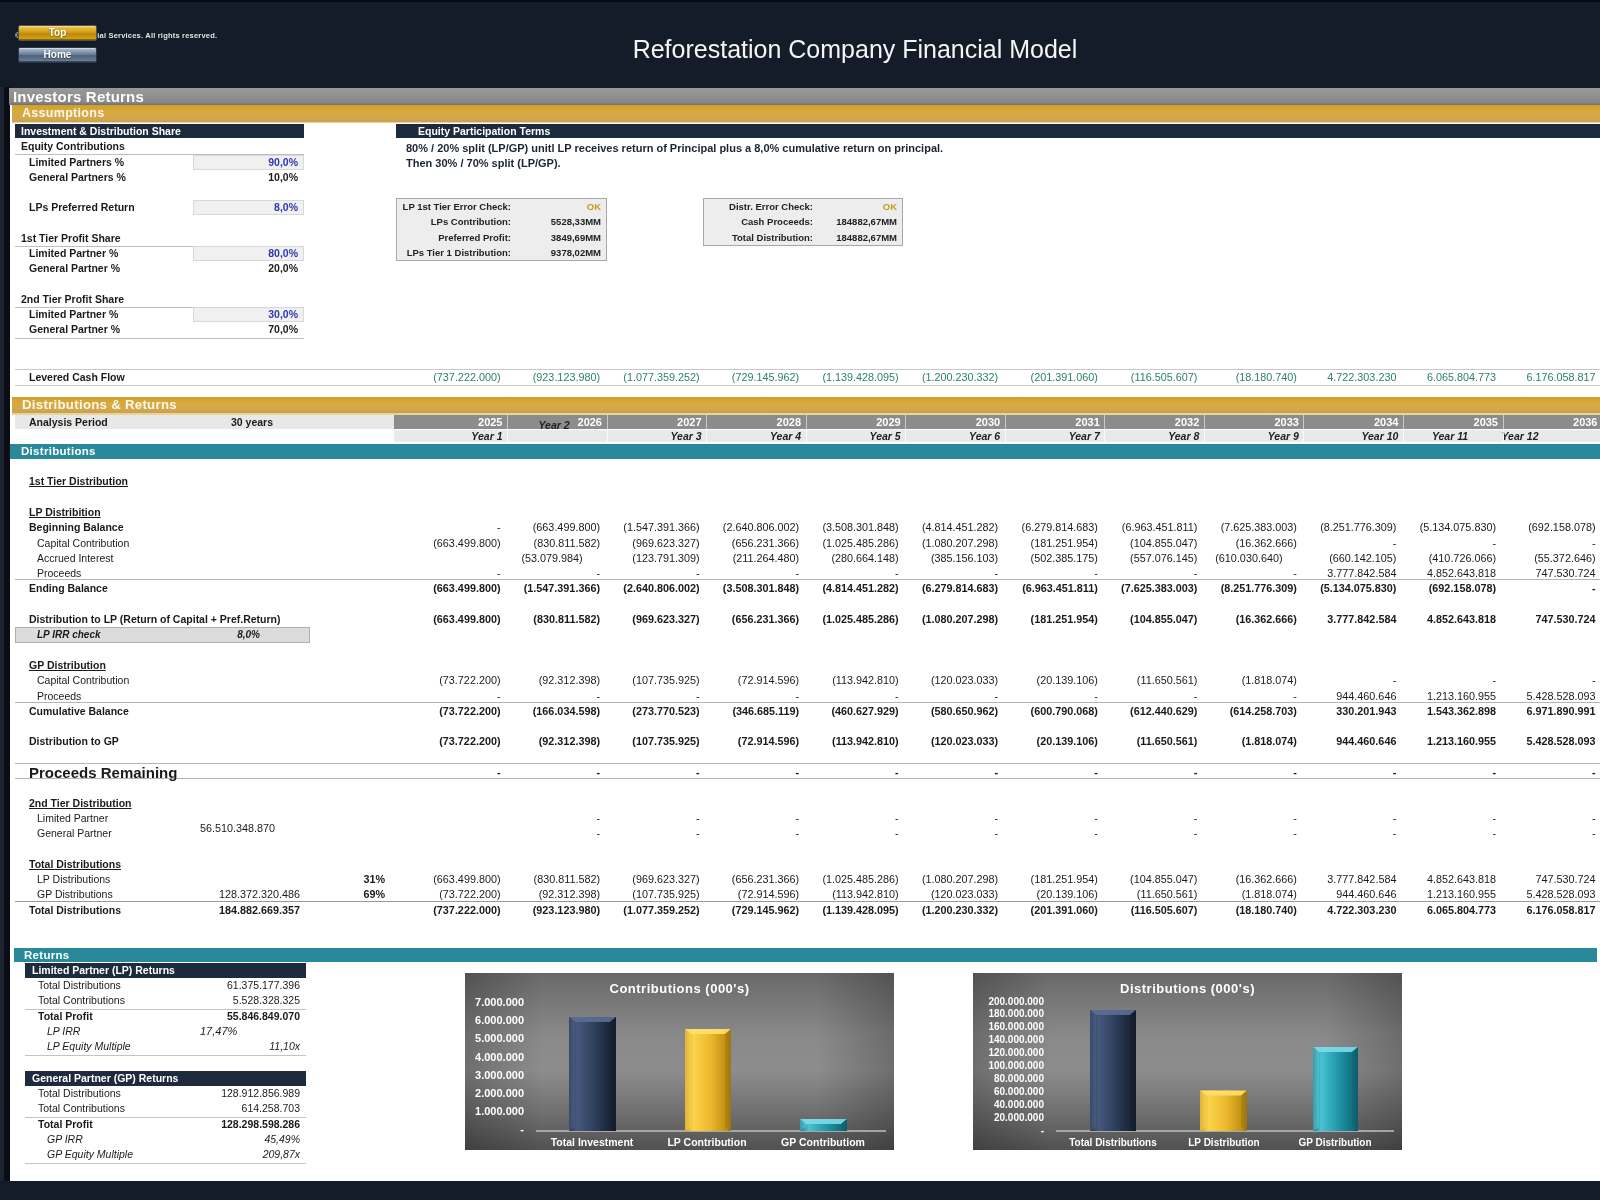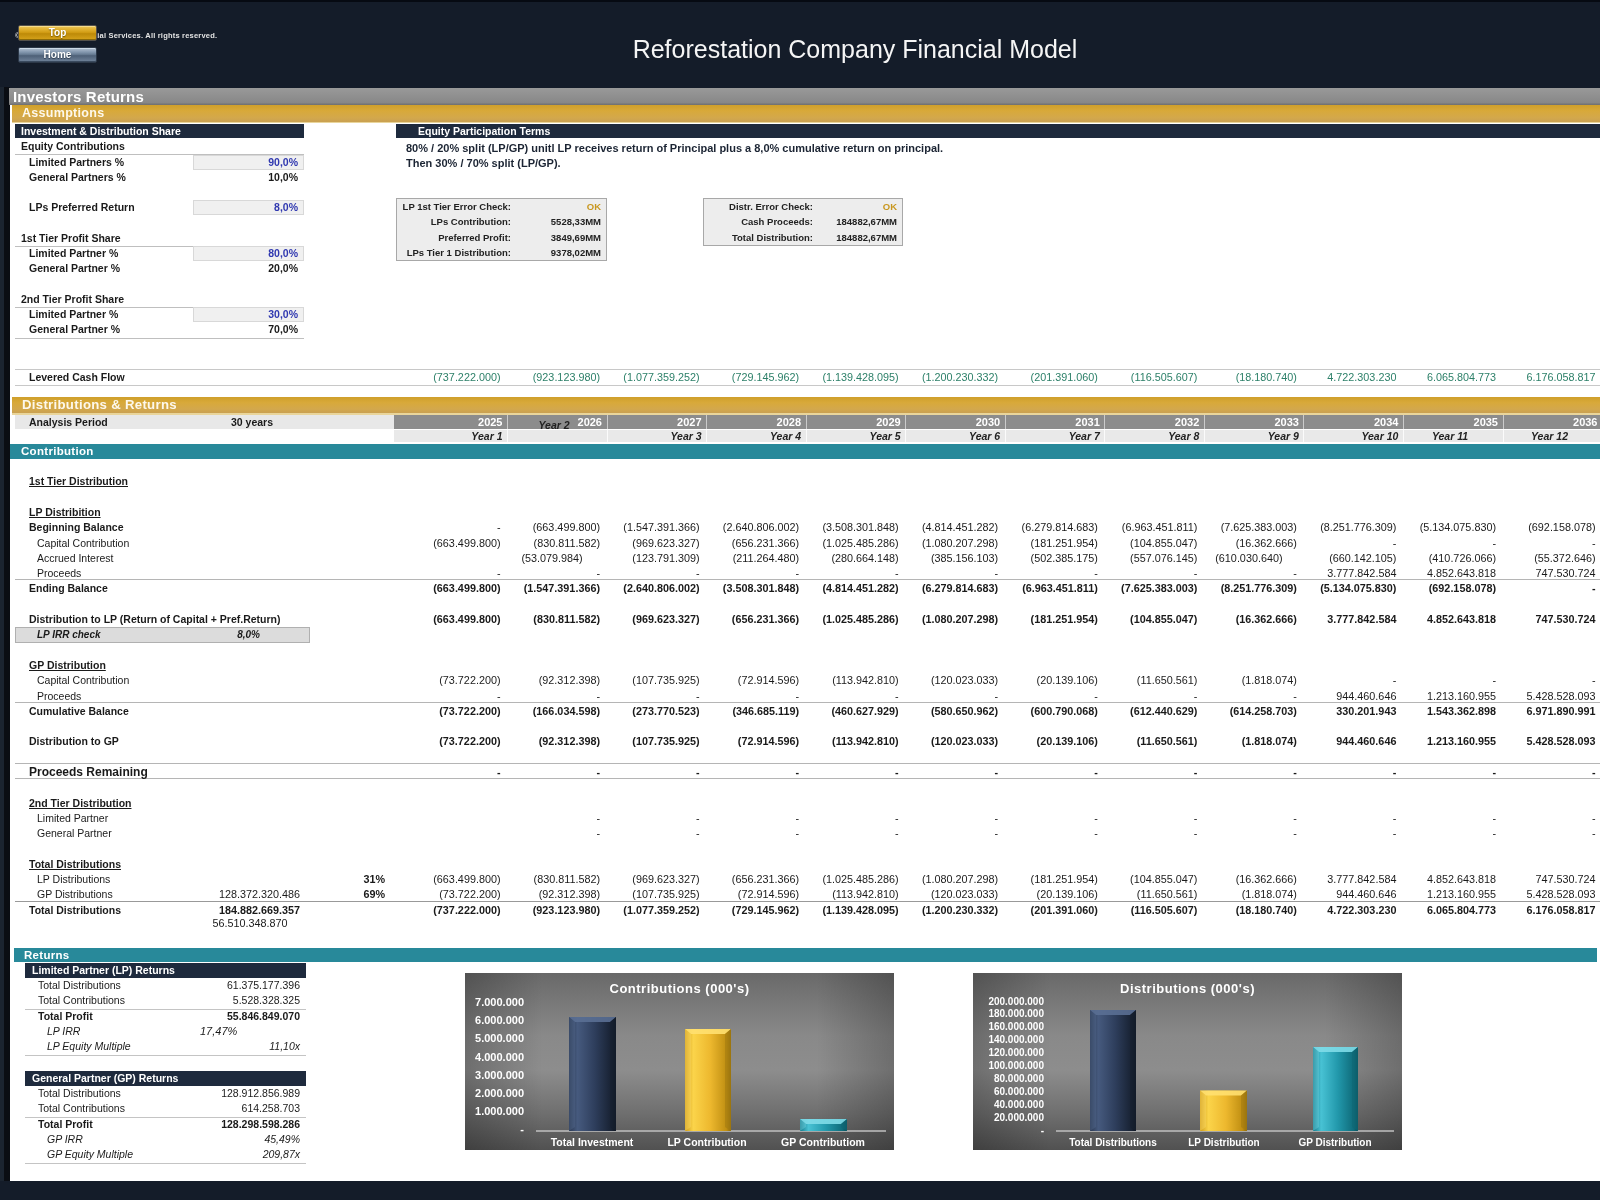--- a/index.html
+++ b/index.html
@@ -106,21 +106,21 @@
 <div style="left:506.0px;top:419px;width:96px;height:12px;line-height:12px;text-align:center;font-size:10.5px;font-weight:bold;font-style:italic;color:#222;">Year 2</div>
 <div style="left:605.6px;top:429.5px;width:96px;height:12px;line-height:12px;text-align:right;font-size:10.5px;font-weight:bold;font-style:italic;color:#222;">Year 3</div>
 <div style="left:705.1px;top:429.5px;width:96px;height:12px;line-height:12px;text-align:right;font-size:10.5px;font-weight:bold;font-style:italic;color:#222;">Year 4</div>
 <div style="left:804.7px;top:429.5px;width:96px;height:12px;line-height:12px;text-align:right;font-size:10.5px;font-weight:bold;font-style:italic;color:#222;">Year 5</div>
 <div style="left:904.2px;top:429.5px;width:96px;height:12px;line-height:12px;text-align:right;font-size:10.5px;font-weight:bold;font-style:italic;color:#222;">Year 6</div>
 <div style="left:1003.8px;top:429.5px;width:96px;height:12px;line-height:12px;text-align:right;font-size:10.5px;font-weight:bold;font-style:italic;color:#222;">Year 7</div>
 <div style="left:1103.3px;top:429.5px;width:96px;height:12px;line-height:12px;text-align:right;font-size:10.5px;font-weight:bold;font-style:italic;color:#222;">Year 8</div>
 <div style="left:1202.9px;top:429.5px;width:96px;height:12px;line-height:12px;text-align:right;font-size:10.5px;font-weight:bold;font-style:italic;color:#222;">Year 9</div>
 <div style="left:1302.4px;top:429.5px;width:96px;height:12px;line-height:12px;text-align:right;font-size:10.5px;font-weight:bold;font-style:italic;color:#222;">Year 10</div>
 <div style="left:1402.0px;top:429.5px;width:96px;height:12px;line-height:12px;text-align:center;font-size:10.5px;font-weight:bold;font-style:italic;color:#222;">Year 11</div>
-<div style="left:1501.5px;top:429.5px;width:96px;height:12px;line-height:12px;text-align:center;font-size:10.5px;font-weight:bold;font-style:italic;color:#222;">Year 12</div>
+<div style="left:1501.5px;top:429.5px;width:96px;height:12px;line-height:12px;text-align:left;font-size:10.5px;font-weight:bold;font-style:italic;color:#222;">Year 12</div>
 <div style="left:507.0px;top:414.7px;width:1px;height:14.8px;background:rgba(255,255,255,0.55);"></div>
 <div style="left:507.0px;top:429.5px;width:1px;height:12px;background:rgba(255,255,255,0.8);"></div>
 <div style="left:606.5px;top:414.7px;width:1px;height:14.8px;background:rgba(255,255,255,0.55);"></div>
 <div style="left:606.5px;top:429.5px;width:1px;height:12px;background:rgba(255,255,255,0.8);"></div>
 <div style="left:706.1px;top:414.7px;width:1px;height:14.8px;background:rgba(255,255,255,0.55);"></div>
 <div style="left:706.1px;top:429.5px;width:1px;height:12px;background:rgba(255,255,255,0.8);"></div>
 <div style="left:805.6px;top:414.7px;width:1px;height:14.8px;background:rgba(255,255,255,0.55);"></div>
 <div style="left:805.6px;top:429.5px;width:1px;height:12px;background:rgba(255,255,255,0.8);"></div>
 <div style="left:905.2px;top:414.7px;width:1px;height:14.8px;background:rgba(255,255,255,0.55);"></div>
 <div style="left:905.2px;top:429.5px;width:1px;height:12px;background:rgba(255,255,255,0.8);"></div>
@@ -130,21 +130,21 @@
 <div style="left:1104.3px;top:429.5px;width:1px;height:12px;background:rgba(255,255,255,0.8);"></div>
 <div style="left:1203.8px;top:414.7px;width:1px;height:14.8px;background:rgba(255,255,255,0.55);"></div>
 <div style="left:1203.8px;top:429.5px;width:1px;height:12px;background:rgba(255,255,255,0.8);"></div>
 <div style="left:1303.4px;top:414.7px;width:1px;height:14.8px;background:rgba(255,255,255,0.55);"></div>
 <div style="left:1303.4px;top:429.5px;width:1px;height:12px;background:rgba(255,255,255,0.8);"></div>
 <div style="left:1402.9px;top:414.7px;width:1px;height:14.8px;background:rgba(255,255,255,0.55);"></div>
 <div style="left:1402.9px;top:429.5px;width:1px;height:12px;background:rgba(255,255,255,0.8);"></div>
 <div style="left:1502.5px;top:414.7px;width:1px;height:14.8px;background:rgba(255,255,255,0.55);"></div>
 <div style="left:1502.5px;top:429.5px;width:1px;height:12px;background:rgba(255,255,255,0.8);"></div>
 <div style="left:10px;top:443.5px;width:1590px;height:15.5px;background:#28899a;"></div>
-<div style="left:21px;top:443.5px;height:15.5px;line-height:15.5px;font-size:11.5px;font-weight:bold;color:#fff;letter-spacing:0.3px;">Contribution</div>
+<div style="left:21px;top:443.5px;height:15.5px;line-height:15.5px;font-size:11.5px;font-weight:bold;color:#fff;letter-spacing:0.3px;">Distributions</div>
 <div style="left:29px;top:474.3px;height:15.3px;line-height:15.3px;font-size:10.5px;position:absolute;color:#1a1a1a;white-space:nowrap;font-weight:bold;text-decoration:underline;">1st Tier Distribution</div>
 <div style="left:29px;top:504.9px;height:15.3px;line-height:15.3px;font-size:10.5px;position:absolute;color:#1a1a1a;white-space:nowrap;font-weight:bold;text-decoration:underline;">LP Distribition</div>
 <div style="left:29px;top:520.2px;height:15.3px;line-height:15.3px;font-size:10.5px;position:absolute;color:#1a1a1a;white-space:nowrap;font-weight:bold;">Beginning Balance</div>
 <div style="left:404.5px;top:520.2px;width:96px;height:15.3px;line-height:15.3px;text-align:right;font-size:10.8px;font-weight:normal;color:#1a1a1a;position:absolute;">-</div>
 <div style="left:504.0px;top:520.2px;width:96px;height:15.3px;line-height:15.3px;text-align:right;font-size:10.8px;font-weight:normal;color:#1a1a1a;position:absolute;">(663.499.800)</div>
 <div style="left:603.6px;top:520.2px;width:96px;height:15.3px;line-height:15.3px;text-align:right;font-size:10.8px;font-weight:normal;color:#1a1a1a;position:absolute;">(1.547.391.366)</div>
 <div style="left:703.1px;top:520.2px;width:96px;height:15.3px;line-height:15.3px;text-align:right;font-size:10.8px;font-weight:normal;color:#1a1a1a;position:absolute;">(2.640.806.002)</div>
 <div style="left:802.7px;top:520.2px;width:96px;height:15.3px;line-height:15.3px;text-align:right;font-size:10.8px;font-weight:normal;color:#1a1a1a;position:absolute;">(3.508.301.848)</div>
 <div style="left:902.2px;top:520.2px;width:96px;height:15.3px;line-height:15.3px;text-align:right;font-size:10.8px;font-weight:normal;color:#1a1a1a;position:absolute;">(4.814.451.282)</div>
 <div style="left:1001.8px;top:520.2px;width:96px;height:15.3px;line-height:15.3px;text-align:right;font-size:10.8px;font-weight:normal;color:#1a1a1a;position:absolute;">(6.279.814.683)</div>
@@ -270,21 +270,21 @@
 <div style="left:802.7px;top:734.4px;width:96px;height:15.3px;line-height:15.3px;text-align:right;font-size:10.8px;font-weight:bold;color:#1a1a1a;position:absolute;">(113.942.810)</div>
 <div style="left:902.2px;top:734.4px;width:96px;height:15.3px;line-height:15.3px;text-align:right;font-size:10.8px;font-weight:bold;color:#1a1a1a;position:absolute;">(120.023.033)</div>
 <div style="left:1001.8px;top:734.4px;width:96px;height:15.3px;line-height:15.3px;text-align:right;font-size:10.8px;font-weight:bold;color:#1a1a1a;position:absolute;">(20.139.106)</div>
 <div style="left:1101.3px;top:734.4px;width:96px;height:15.3px;line-height:15.3px;text-align:right;font-size:10.8px;font-weight:bold;color:#1a1a1a;position:absolute;">(11.650.561)</div>
 <div style="left:1200.9px;top:734.4px;width:96px;height:15.3px;line-height:15.3px;text-align:right;font-size:10.8px;font-weight:bold;color:#1a1a1a;position:absolute;">(1.818.074)</div>
 <div style="left:1300.4px;top:734.4px;width:96px;height:15.3px;line-height:15.3px;text-align:right;font-size:10.8px;font-weight:bold;color:#1a1a1a;position:absolute;">944.460.646</div>
 <div style="left:1400.0px;top:734.4px;width:96px;height:15.3px;line-height:15.3px;text-align:right;font-size:10.8px;font-weight:bold;color:#1a1a1a;position:absolute;">1.213.160.955</div>
 <div style="left:1499.5px;top:734.4px;width:96px;height:15.3px;line-height:15.3px;text-align:right;font-size:10.8px;font-weight:bold;color:#1a1a1a;position:absolute;">5.428.528.093</div>
 <div style="left:15px;top:763.0px;width:1585px;height:1px;background:#b5b5b5;position:absolute;"></div>
 <div style="left:15px;top:778.3px;width:1585px;height:1px;background:#b5b5b5;position:absolute;"></div>
-<div style="left:29px;top:765.0px;height:15.3px;line-height:15.3px;font-size:12px;position:absolute;color:#1a1a1a;white-space:nowrap;font-weight:bold;">Proceeds Remaining</div>
+<div style="left:29px;top:765.0px;height:15.3px;line-height:15.3px;font-size:15px;position:absolute;color:#1a1a1a;white-space:nowrap;font-weight:bold;">Proceeds Remaining</div>
 <div style="left:404.5px;top:765.0px;width:96px;height:15.3px;line-height:15.3px;text-align:right;font-size:10.8px;font-weight:bold;color:#1a1a1a;position:absolute;">-</div>
 <div style="left:504.0px;top:765.0px;width:96px;height:15.3px;line-height:15.3px;text-align:right;font-size:10.8px;font-weight:bold;color:#1a1a1a;position:absolute;">-</div>
 <div style="left:603.6px;top:765.0px;width:96px;height:15.3px;line-height:15.3px;text-align:right;font-size:10.8px;font-weight:bold;color:#1a1a1a;position:absolute;">-</div>
 <div style="left:703.1px;top:765.0px;width:96px;height:15.3px;line-height:15.3px;text-align:right;font-size:10.8px;font-weight:bold;color:#1a1a1a;position:absolute;">-</div>
 <div style="left:802.7px;top:765.0px;width:96px;height:15.3px;line-height:15.3px;text-align:right;font-size:10.8px;font-weight:bold;color:#1a1a1a;position:absolute;">-</div>
 <div style="left:902.2px;top:765.0px;width:96px;height:15.3px;line-height:15.3px;text-align:right;font-size:10.8px;font-weight:bold;color:#1a1a1a;position:absolute;">-</div>
 <div style="left:1001.8px;top:765.0px;width:96px;height:15.3px;line-height:15.3px;text-align:right;font-size:10.8px;font-weight:bold;color:#1a1a1a;position:absolute;">-</div>
 <div style="left:1101.3px;top:765.0px;width:96px;height:15.3px;line-height:15.3px;text-align:right;font-size:10.8px;font-weight:bold;color:#1a1a1a;position:absolute;">-</div>
 <div style="left:1200.9px;top:765.0px;width:96px;height:15.3px;line-height:15.3px;text-align:right;font-size:10.8px;font-weight:bold;color:#1a1a1a;position:absolute;">-</div>
 <div style="left:1300.4px;top:765.0px;width:96px;height:15.3px;line-height:15.3px;text-align:right;font-size:10.8px;font-weight:bold;color:#1a1a1a;position:absolute;">-</div>
@@ -310,21 +310,21 @@
 <div style="left:802.7px;top:826.2px;width:96px;height:15.3px;line-height:15.3px;text-align:right;font-size:10.8px;font-weight:normal;color:#1a1a1a;position:absolute;">-</div>
 <div style="left:902.2px;top:826.2px;width:96px;height:15.3px;line-height:15.3px;text-align:right;font-size:10.8px;font-weight:normal;color:#1a1a1a;position:absolute;">-</div>
 <div style="left:1001.8px;top:826.2px;width:96px;height:15.3px;line-height:15.3px;text-align:right;font-size:10.8px;font-weight:normal;color:#1a1a1a;position:absolute;">-</div>
 <div style="left:1101.3px;top:826.2px;width:96px;height:15.3px;line-height:15.3px;text-align:right;font-size:10.8px;font-weight:normal;color:#1a1a1a;position:absolute;">-</div>
 <div style="left:1200.9px;top:826.2px;width:96px;height:15.3px;line-height:15.3px;text-align:right;font-size:10.8px;font-weight:normal;color:#1a1a1a;position:absolute;">-</div>
 <div style="left:1300.4px;top:826.2px;width:96px;height:15.3px;line-height:15.3px;text-align:right;font-size:10.8px;font-weight:normal;color:#1a1a1a;position:absolute;">-</div>
 <div style="left:1400.0px;top:826.2px;width:96px;height:15.3px;line-height:15.3px;text-align:right;font-size:10.8px;font-weight:normal;color:#1a1a1a;position:absolute;">-</div>
 <div style="left:1499.5px;top:826.2px;width:96px;height:15.3px;line-height:15.3px;text-align:right;font-size:10.8px;font-weight:normal;color:#1a1a1a;position:absolute;">-</div>
 <div style="left:29px;top:856.8px;height:15.3px;line-height:15.3px;font-size:10.5px;position:absolute;color:#1a1a1a;white-space:nowrap;font-weight:bold;text-decoration:underline;">Total Distributions</div>
 <div style="left:37px;top:872.1px;height:15.3px;line-height:15.3px;font-size:10.5px;position:absolute;color:#1a1a1a;white-space:nowrap;">LP Distributions</div>
-<div style="left:200px;top:916px;width:100px;height:15.3px;line-height:15.3px;text-align:center;font-size:10.8px;color:#1a1a1a;">56.510.348.870</div>
+<div style="left:200px;top:821px;width:100px;height:15.3px;line-height:15.3px;text-align:left;font-size:10.8px;color:#1a1a1a;">56.510.348.870</div>
 <div style="left:325px;top:872.1px;width:60px;height:15.3px;line-height:15.3px;text-align:right;font-size:10.8px;font-weight:bold;color:#1a1a1a;">31%</div>
 <div style="left:404.5px;top:872.1px;width:96px;height:15.3px;line-height:15.3px;text-align:right;font-size:10.8px;font-weight:normal;color:#1a1a1a;position:absolute;">(663.499.800)</div>
 <div style="left:504.0px;top:872.1px;width:96px;height:15.3px;line-height:15.3px;text-align:right;font-size:10.8px;font-weight:normal;color:#1a1a1a;position:absolute;">(830.811.582)</div>
 <div style="left:603.6px;top:872.1px;width:96px;height:15.3px;line-height:15.3px;text-align:right;font-size:10.8px;font-weight:normal;color:#1a1a1a;position:absolute;">(969.623.327)</div>
 <div style="left:703.1px;top:872.1px;width:96px;height:15.3px;line-height:15.3px;text-align:right;font-size:10.8px;font-weight:normal;color:#1a1a1a;position:absolute;">(656.231.366)</div>
 <div style="left:802.7px;top:872.1px;width:96px;height:15.3px;line-height:15.3px;text-align:right;font-size:10.8px;font-weight:normal;color:#1a1a1a;position:absolute;">(1.025.485.286)</div>
 <div style="left:902.2px;top:872.1px;width:96px;height:15.3px;line-height:15.3px;text-align:right;font-size:10.8px;font-weight:normal;color:#1a1a1a;position:absolute;">(1.080.207.298)</div>
 <div style="left:1001.8px;top:872.1px;width:96px;height:15.3px;line-height:15.3px;text-align:right;font-size:10.8px;font-weight:normal;color:#1a1a1a;position:absolute;">(181.251.954)</div>
 <div style="left:1101.3px;top:872.1px;width:96px;height:15.3px;line-height:15.3px;text-align:right;font-size:10.8px;font-weight:normal;color:#1a1a1a;position:absolute;">(104.855.047)</div>
 <div style="left:1200.9px;top:872.1px;width:96px;height:15.3px;line-height:15.3px;text-align:right;font-size:10.8px;font-weight:normal;color:#1a1a1a;position:absolute;">(16.362.666)</div>

